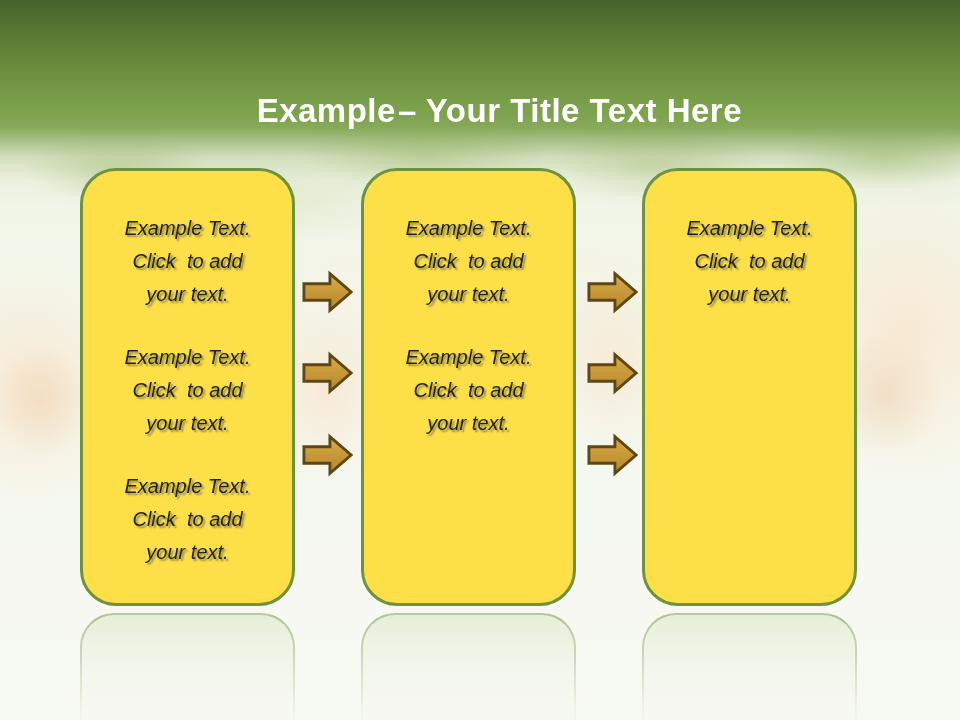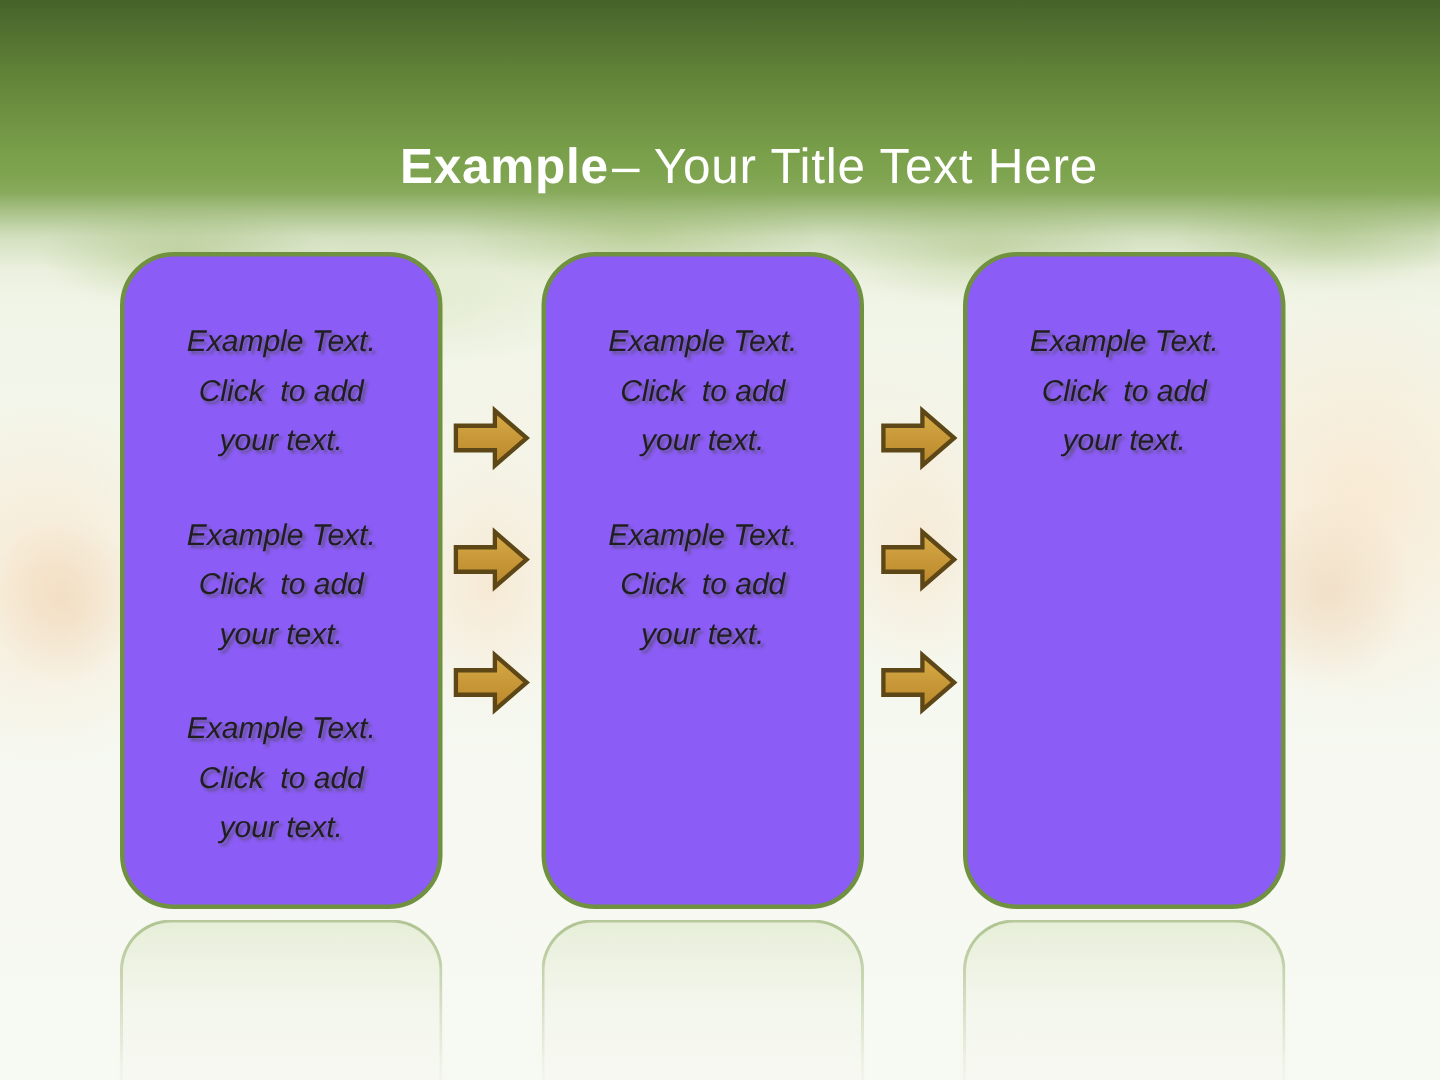--- a/index.html
+++ b/index.html
@@ -60,30 +60,30 @@
   
   .title {
     position: absolute; left: 0; top: 54px; width: 960px;
     text-align: center;
     color: #ffffff;
     font-size: 33px;
     letter-spacing: 0.5px;
     white-space: pre;
   }
   .title .kw { font-weight: bold; }
-  .title .rest { font-weight: normal; margin-left: 2px; }
+  .title .rest { font-weight: bold; margin-left: 2px; }
 
   
   .pbox {
     position: absolute;
     top: 168px;
     width: 215px;
     height: 438px;
     box-sizing: border-box;
-    background: #8b5cf6;
+    background: #fde047;
     border: 3px solid #6f9140;
     border-radius: 36px;
     padding-top: 41px;
   }
   .pbox.b1 { left: 80px; }
   .pbox.b2 { left: 361px; }
   .pbox.b3 { left: 642px; }
 
   .text-block {
     font-style: italic;

